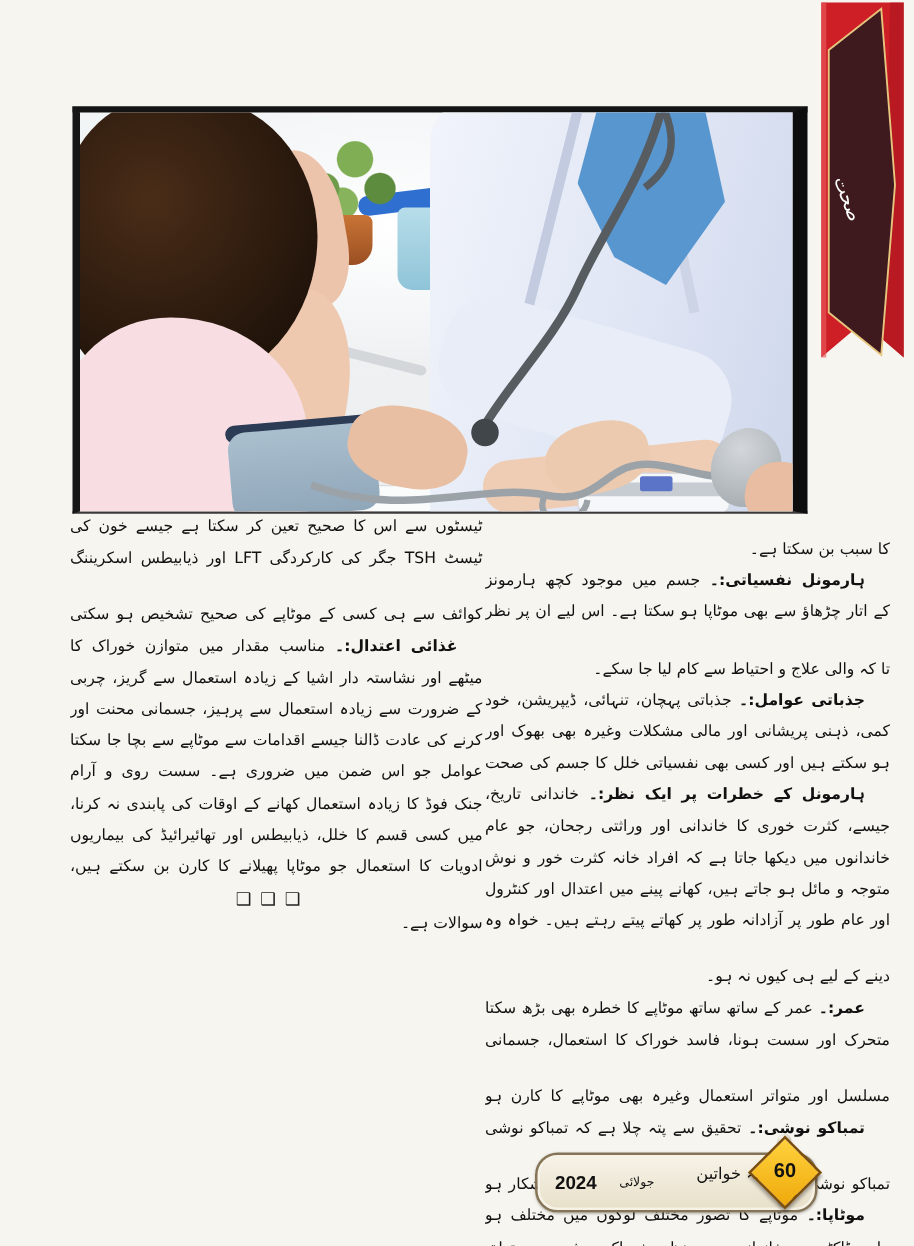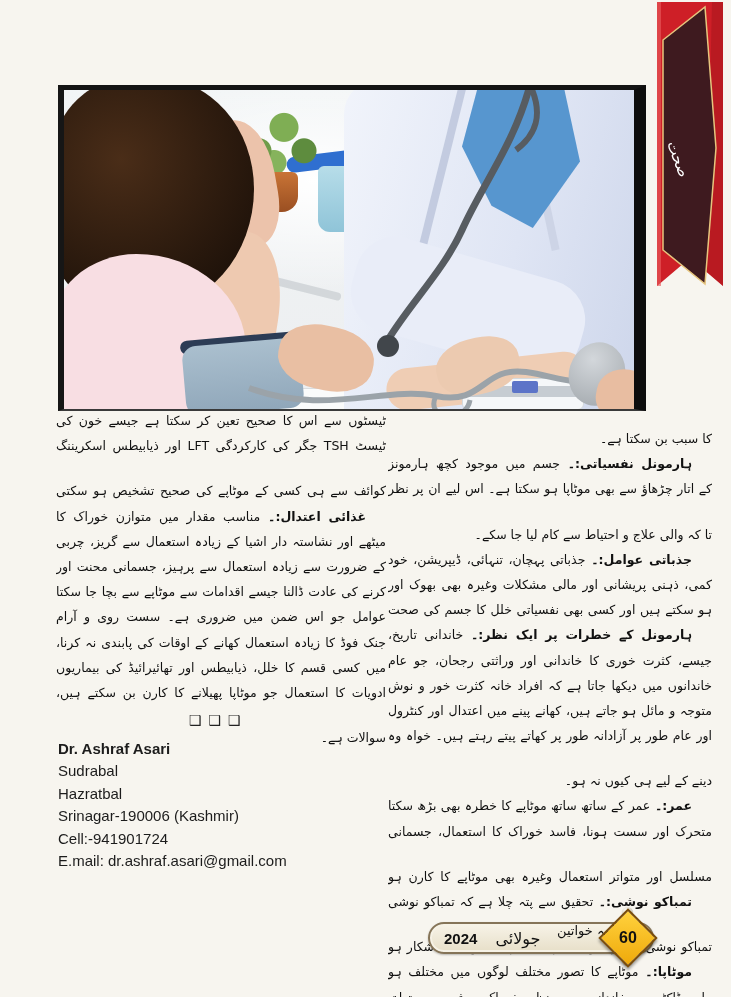--- a/index.html
+++ b/index.html
@@ -70,27 +70,27 @@
 
   .divider{position:absolute;left:56px;top:712px;width:324px;text-align:center;
            font-size:14px;letter-spacing:7px;color:#222;}
 
   
   .contact{position:absolute;left:58px;top:738px;font-family:"Liberation Sans",sans-serif;
            font-size:15px;color:#1c1c1c;line-height:22.4px;}
   .contact .name{font-weight:bold;}
 
   
-  .footer-pill{position:absolute;left:428px;top:922px;width:226px;height:32px;box-sizing:border-box;
+  .footer-pill{position:absolute;left:428px;top:922px;width:226px;height:48px;box-sizing:border-box;
       border:2px solid #857458;border-radius:18px;
       background:linear-gradient(180deg,#f7f3e8,#e7dfc8);
       box-shadow:inset 0 0 0 2px #f6f2e6,0 1px 2px rgba(0,0,0,.25);
       display:flex;align-items:center;padding:0 14px;}
   .footer-year{font-family:"Liberation Sans",sans-serif;font-weight:bold;font-size:15px;color:#111;margin-right:18px;}
-  .footer-month{direction:rtl;font-size:16px;color:#111;margin-right:14px;}
+  .footer-month{direction:rtl;font-size:10px;color:#111;margin-right:14px;}
   .footer-mag{direction:rtl;font-size:13px;color:#111;}
   .ball{position:absolute;width:11px;height:11px;border-radius:50%;
         background:radial-gradient(circle at 35% 30%,#fdfbf4,#b4ad99);box-shadow:0 1px 1px rgba(0,0,0,.3);}
   .ball-top{left:622px;top:907px;}
   .ball-bottom{left:622px;top:954px;}
   .diamond{position:absolute;left:607px;top:917px;width:42px;height:42px;transform:rotate(45deg);
       background:linear-gradient(135deg,#ffd23e,#efa90a);border:2px solid #7a4d0c;box-sizing:border-box;
       box-shadow:2px 2px 3px rgba(0,0,0,.35);display:flex;align-items:center;justify-content:center;}
   .diamond span{transform:rotate(-45deg);font-family:"Liberation Sans",sans-serif;font-weight:bold;font-size:16px;color:#111;}
 </style>
@@ -179,30 +179,20 @@
       <div class="u-line">کرنے کی عادت ڈالنا جیسے اقدامات سے موٹاپے سے بچا جا سکتا ہے دیگر</div>
       <div class="u-line">عوامل جو اس ضمن میں ضروری ہے۔ سست روی و آرام طلبی، ڈبہ بند اشیاء اور</div>
       <div class="u-line">جنک فوڈ کا زیادہ استعمال کھانے کے اوقات کی پابندی نہ کرنا، فطری نیند</div>
       <div class="u-line">میں کسی قسم کا خلل، ذیابیطس اور تھائیرائیڈ کی بیماریوں کی موجودگی اور ان</div>
       <div class="u-line">ادویات کا استعمال جو موٹاپا پھیلانے کا کارن بن سکتے ہیں، پرہیز بہت</div>
       <div class="u-line end">سوالات ہے۔</div>
     </div>
 
   <div class="divider">❑❑❑</div>
 
-  <div class="contact">
-    <div class="name">Dr. Ashraf Asari</div>
-    <div>
-        <div class="contact-line">Sudrabal</div>
-        <div class="contact-line">Hazratbal</div>
-        <div class="contact-line">Srinagar-190006 (Kashmir)</div>
-        <div class="contact-line">Cell:-941901724</div>
-        <div class="contact-line">E.mail: dr.ashraf.asari@gmail.com</div>
-      </div>
-  </div>
 
   <div class="footer-pill">
     <span class="footer-year">2024</span>
     <span class="footer-month">جولائی</span>
     <span class="footer-mag">ماہنامہ خواتین دنیا</span>
   </div>
   <div class="ball ball-top"></div>
   <div class="ball ball-bottom"></div>
   <div class="diamond">
     <span>60</span>

